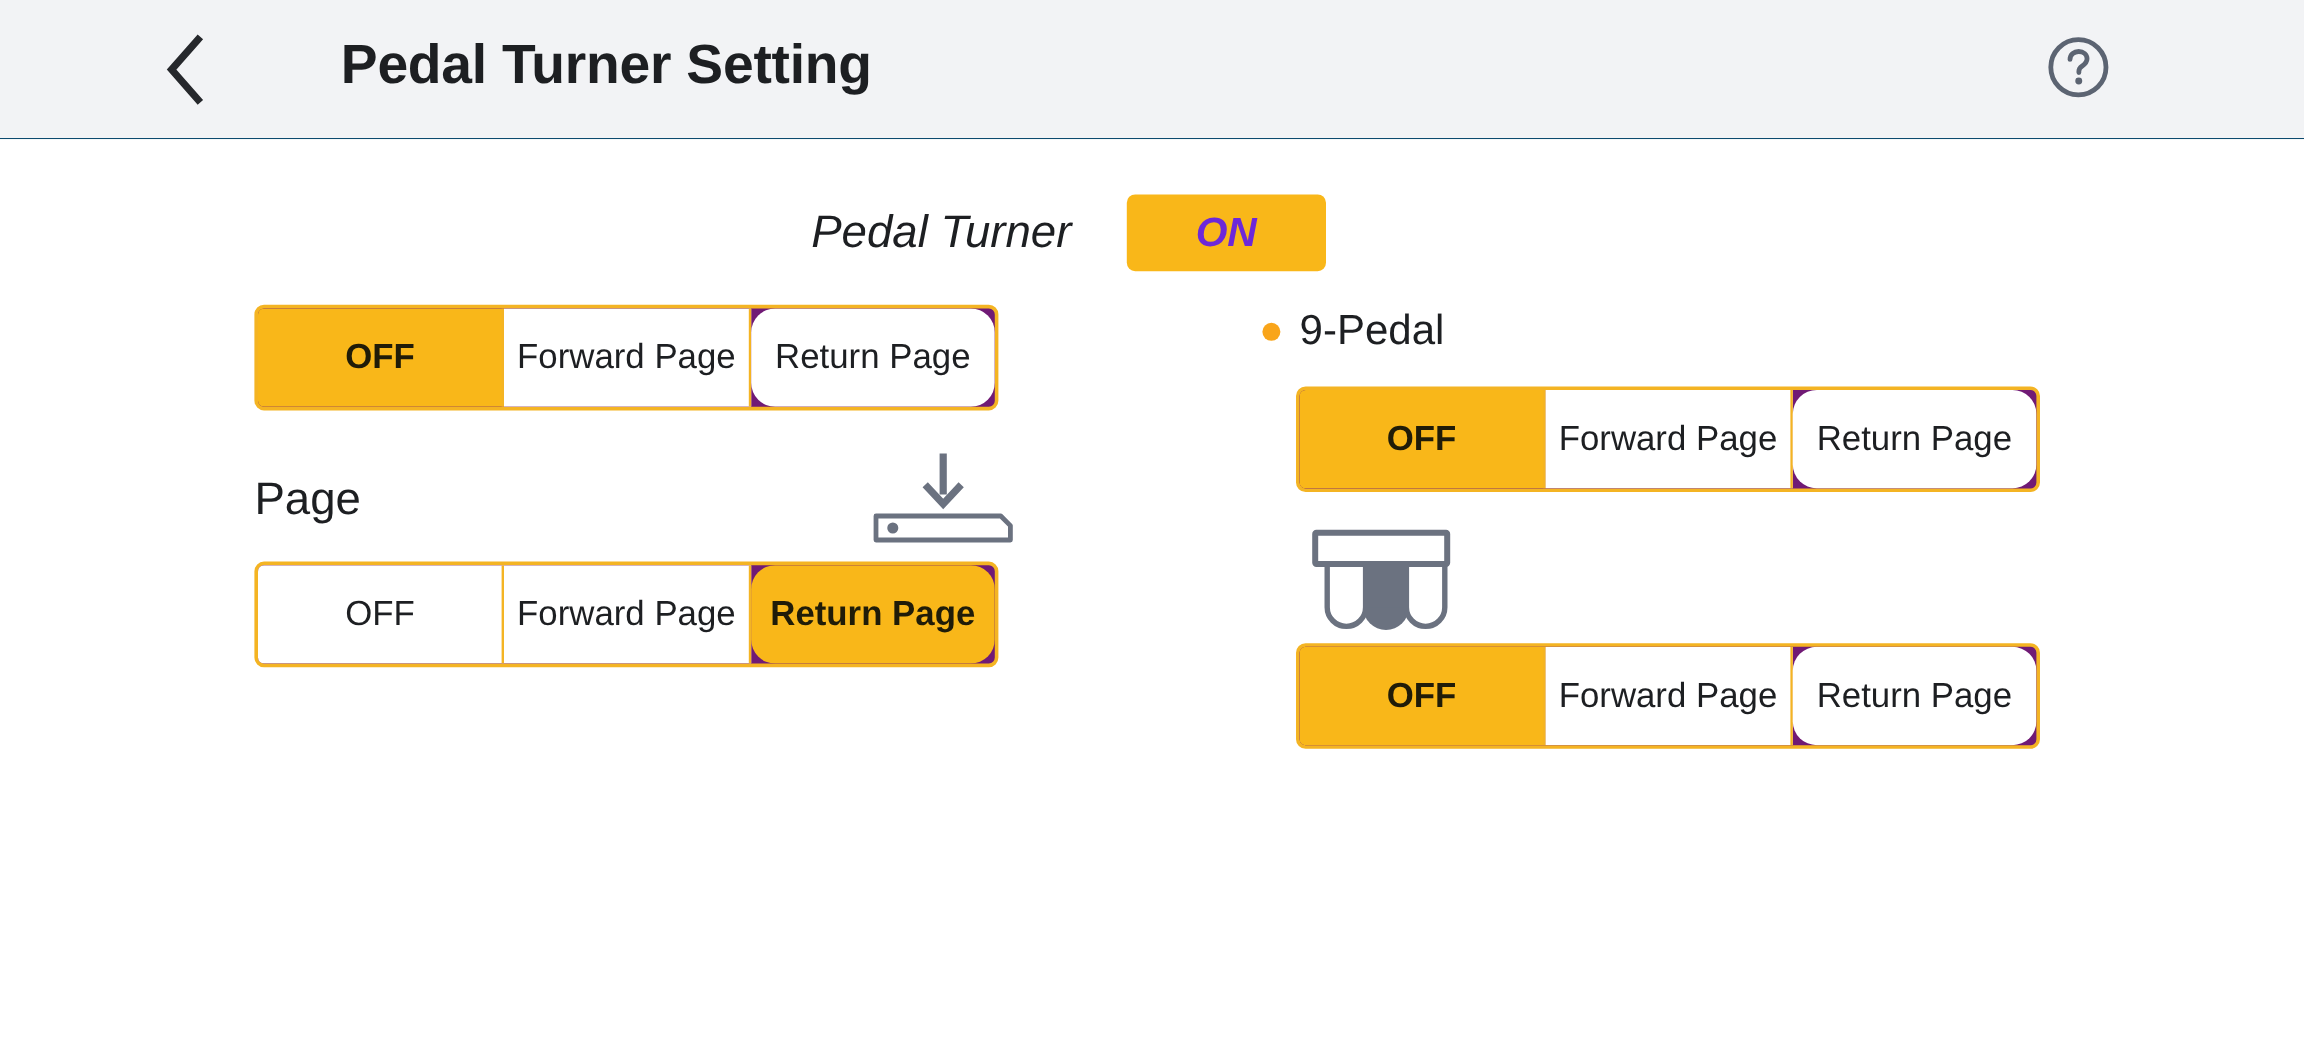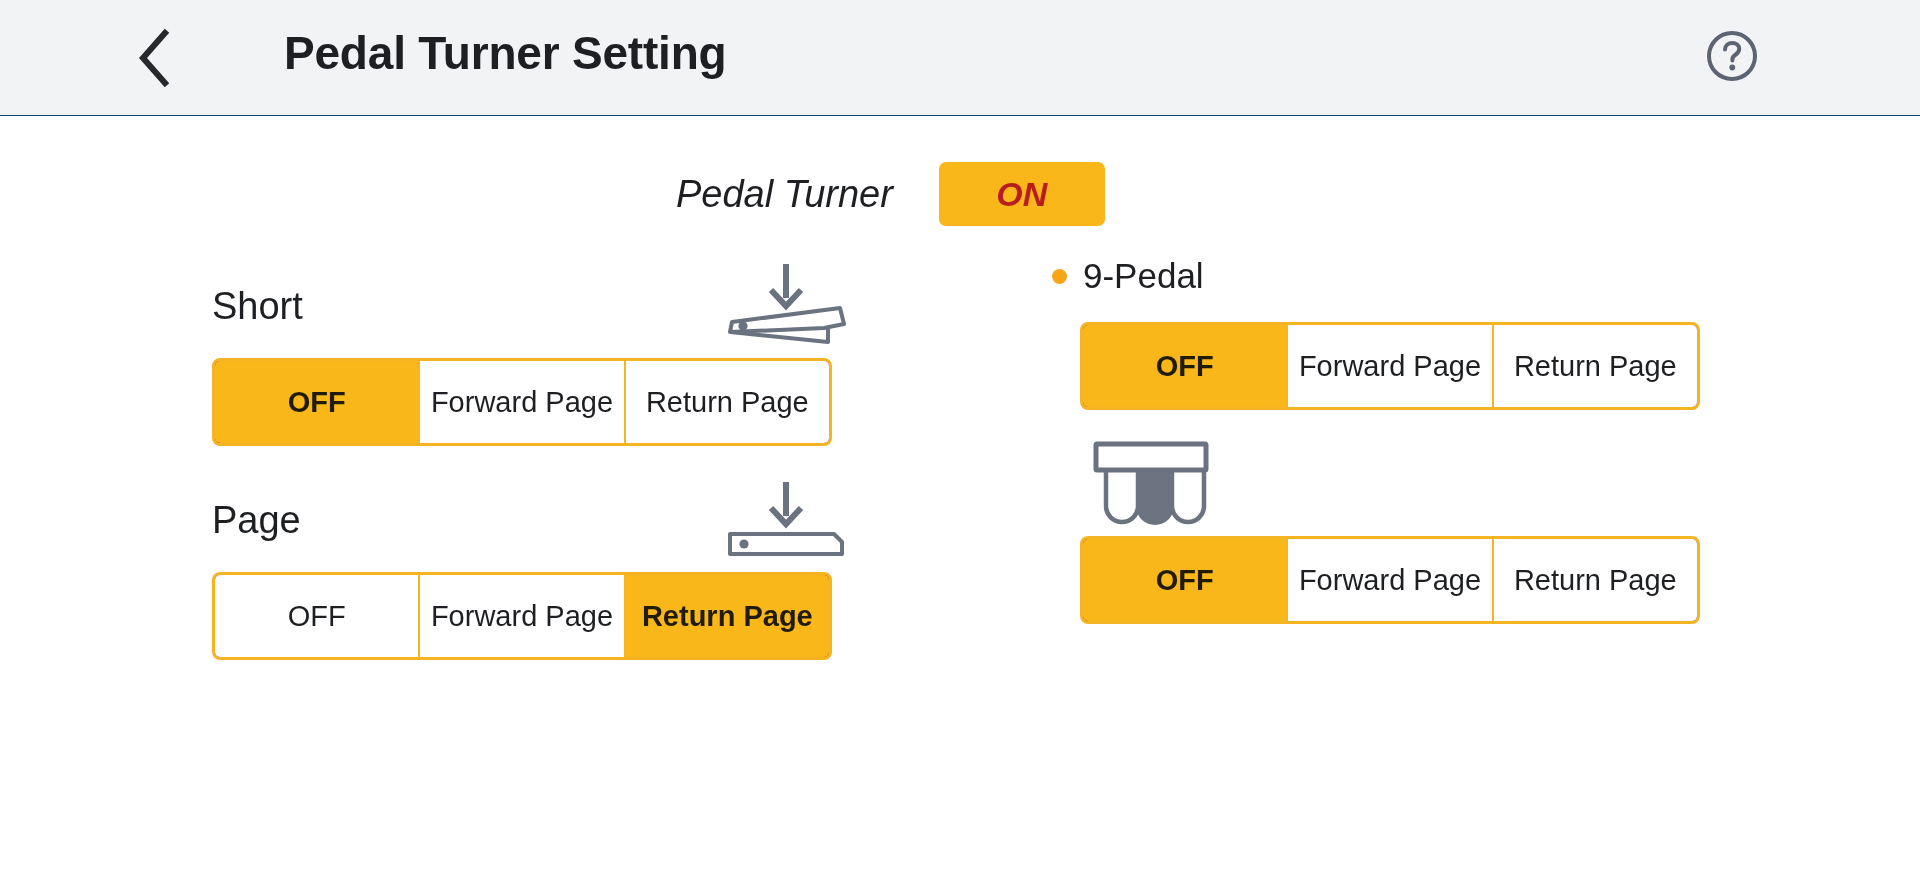--- a/index.html
+++ b/index.html
@@ -73,21 +73,21 @@
   .master-toggle {
     min-width: 166px;
     height: 64px;
     background: #f9b719;
     border-radius: 7px;
     display: flex;
     align-items: center;
     justify-content: center;
     font-size: 34px;
     font-weight: 600;
-    color: #b91c1c;
+    color: #6d28d9;
     cursor: pointer;
     padding: 0 16px;
   }
 
   
   .col { position: absolute; top: 138px; }
   .col-left  { left: 184px;  width: 680px; }
   .col-right { left: 1052px; width: 680px; }
 
   .group-head {
@@ -150,21 +150,21 @@
     display: flex;
     align-items: center;
     justify-content: center;
     font-size: 29px;
     color: #1d1f22;
     background: #ffffff;
     border-right: 2px solid #f4b423;
     cursor: pointer;
     white-space: nowrap;
   }
-  .segment:last-child { border-right: none; }
+  .segment:last-child { border-right: none; border-radius: 20px; }
   .segment.selected {
     background: #f9b719;
     color: #201c08;
     font-weight: 600;
   }
 </style>
 </head>
 <body>
 
 <div class="header">
@@ -194,32 +194,20 @@
 
   <div class="master-row">
     <div class="master-label">Pedal Turner</div>
     <div class="master-toggle">ON</div>
   </div>
 
   <div class="col col-left">
 
 
     <div class="pedal-block">
-      <div class="pedal-row">
-        <div class="pedal-name">Short</div>
-        <div class="pedal-icon">
-          <svg width="140" height="92" viewBox="0 0 140 92" fill="none">
-            <path d="M70 4 V38" stroke="#6b7280" stroke-width="6" stroke-linecap="butt"></path>
-            <path d="M55 30 L70 46 L85 30" stroke="#6b7280" stroke-width="6" stroke-linecap="butt" stroke-linejoin="miter" fill="none"></path>
-            <path d="M14 72 L16 62 L124 48 L128 64 L108 68 Z" stroke="#6b7280" stroke-width="4" fill="none" stroke-linejoin="round"></path>
-            <path d="M14 72 L112 82 L112 68" stroke="#6b7280" stroke-width="4" fill="none" stroke-linejoin="round"></path>
-            <circle cx="27" cy="66" r="4.6" fill="#6b7280"></circle>
-          </svg>
-        </div>
-      </div>
       <div class="segmented">
         <div class="segment selected">OFF</div>
         <div class="segment">Forward Page</div>
         <div class="segment">Return Page</div>
       </div>
     </div>
 
     <div class="pedal-block">
       <div class="pedal-row">
         <div class="pedal-name">Page</div>

